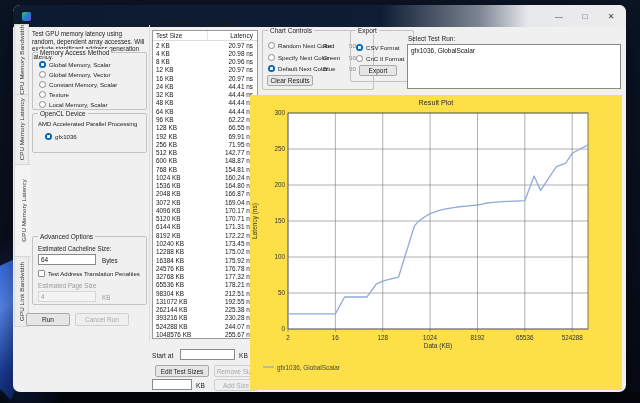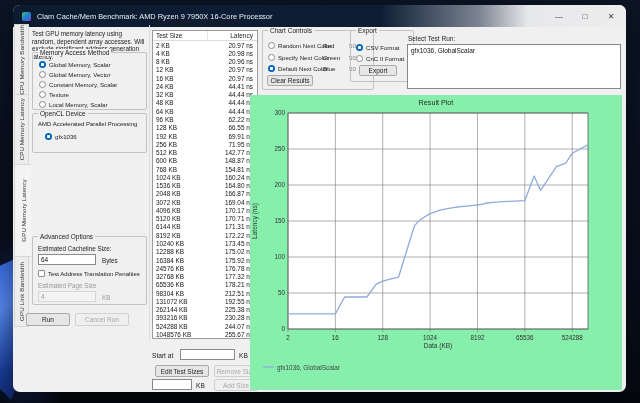--- a/index.html
+++ b/index.html
@@ -34,35 +34,34 @@
   .tinput{position:absolute;background:#fff;border:1px solid #8a8a8a;font-size:6.5px;padding:0 2px;font-family:"Liberation Sans",sans-serif;color:#111;outline:none}
   .lv{position:absolute;background:#fff;border:1px solid #9a9a9a;overflow:hidden}
   .lvhead{display:flex;height:10px;border-bottom:1px solid #ddd;font-size:6.5px;color:#222}
   .lvh1{width:55px;padding:1px 0 0 3px;border-right:1px solid #e6e6e6}
   .lvh2{flex:1;text-align:right;padding:1px 4px 0 0}
   .trow{display:flex;height:8.28px;font-size:6.4px;color:#151515;align-items:center}
   .tc1{width:55px;padding-left:3px;white-space:nowrap}
   .tc2{flex:1;text-align:right;padding-right:4px;white-space:nowrap}
   .listbox{position:absolute;background:#fff;border:1px solid #888;overflow:hidden}
   .lbitem{font-size:6.5px;color:#111;padding:2px 0 0 3px;white-space:nowrap}
-  .chartbox{position:absolute;left:237px;top:90px;width:372px;height:295px;background:#86efac}
+  .chartbox{position:absolute;left:237px;top:90px;width:372px;height:295px;background:#fde047}
   .charttitle{position:absolute;top:3px;left:0;width:100%;text-align:center;font-size:7.2px;color:#2b2b2b}
 </style>
 </head>
 <body>
 
 <div class="screen">
   <div class="taskbar"></div>
   <div class="bloomglow"></div>
   <div class="bloom"></div>
 
   <div class="window">
     <div class="titlebar">
       <span class="appicon"></span>
-      <span class="title">Clam Cache/Mem Benchmark: AMD Ryzen 9 7950X 16-Core Processor</span>
       <div class="wincontrols">
         <span class="wc">—</span>
         <span class="wc">□</span>
         <span class="wc">✕</span>
       </div>
     </div>
 
     <div class="vtabs" id="vtabs">
         <div class="vtab">
           <span class="vtab-label">CPU Memory Bandwidth</span>

